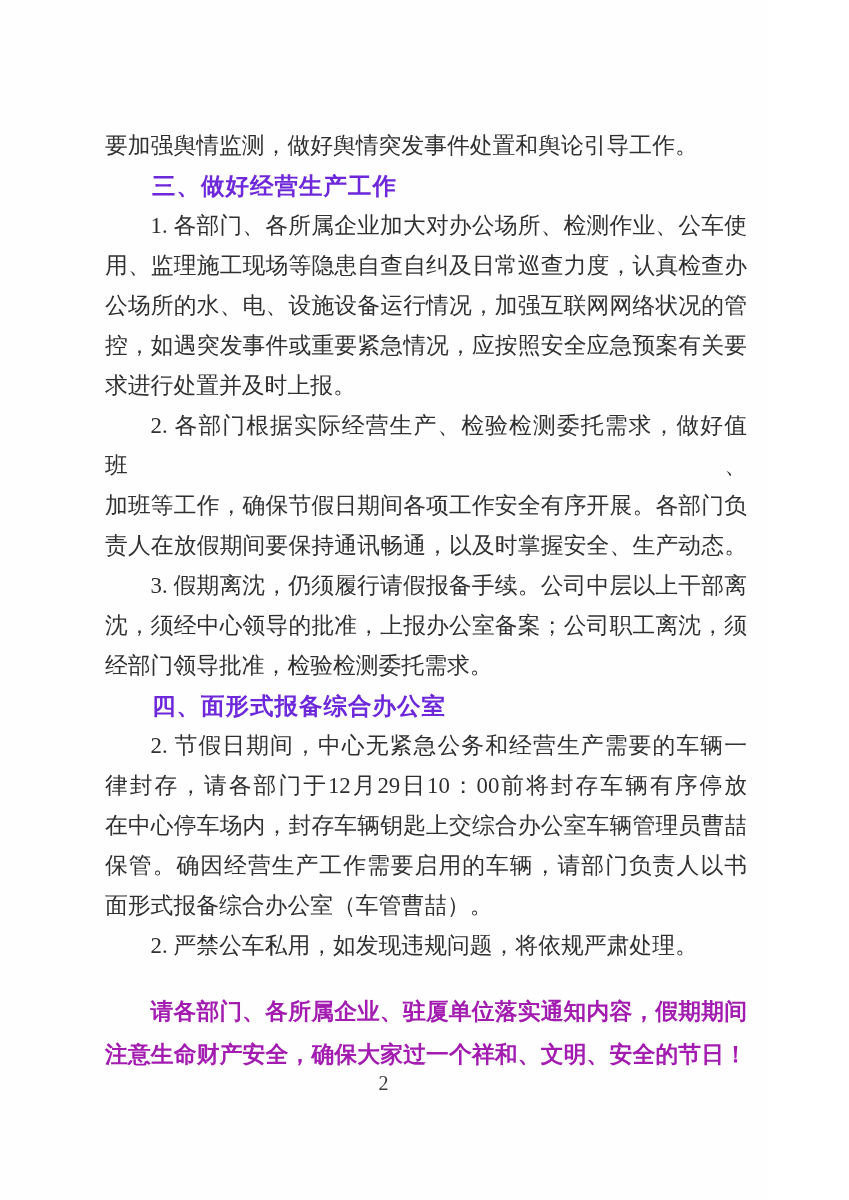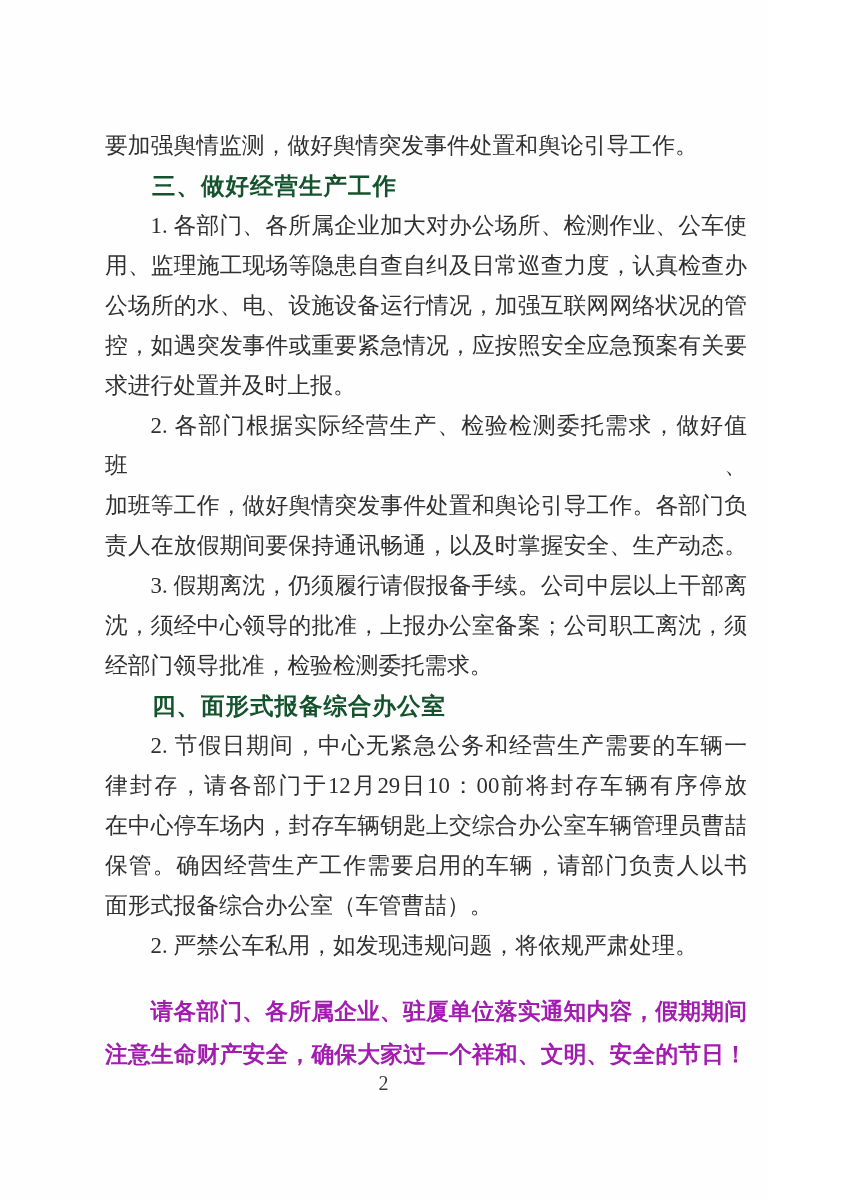--- a/index.html
+++ b/index.html
@@ -32,21 +32,21 @@
   .line.end {
     text-align: left;
     text-align-last: left;
   }
   .line.indent {
     text-indent: 2em;
   }
   .para.heading .line {
     font-family: "Liberation Sans", "DejaVu Sans", sans-serif;
     font-weight: 700;
-    color: #14532d;
+    color: #6d28d9;
     font-size: 23.5px;
     letter-spacing: 1px;
   }
   .para.closing {
     margin-top: 24px;
     line-height: 43px;
     font-weight: 700;
     color: #a21caf;
   }
   .footer {
@@ -77,21 +77,21 @@
     <div class="para">
       <div class="line indent">1. 各部门、各所属企业加大对办公场所、检测作业、公车使</div>
       <div class="line">用、监理施工现场等隐患自查自纠及日常巡查力度，认真检查办</div>
       <div class="line">公场所的水、电、设施设备运行情况，加强互联网网络状况的管</div>
       <div class="line">控，如遇突发事件或重要紧急情况，应按照安全应急预案有关要</div>
       <div class="line end">求进行处置并及时上报。</div>
     </div>
 
     <div class="para">
       <div class="line indent">2. 各部门根据实际经营生产、检验检测委托需求，做好值班、</div>
-      <div class="line">加班等工作，做好舆情突发事件处置和舆论引导工作。各部门负</div>
+      <div class="line">加班等工作，确保节假日期间各项工作安全有序开展。各部门负</div>
       <div class="line">责人在放假期间要保持通讯畅通，以及时掌握安全、生产动态。</div>
     </div>
 
     <div class="para">
       <div class="line indent">3. 假期离沈，仍须履行请假报备手续。公司中层以上干部离</div>
       <div class="line">沈，须经中心领导的批准，上报办公室备案；公司职工离沈，须</div>
       <div class="line end">经部门领导批准，检验检测委托需求。</div>
     </div>
 
     <div class="para heading">

